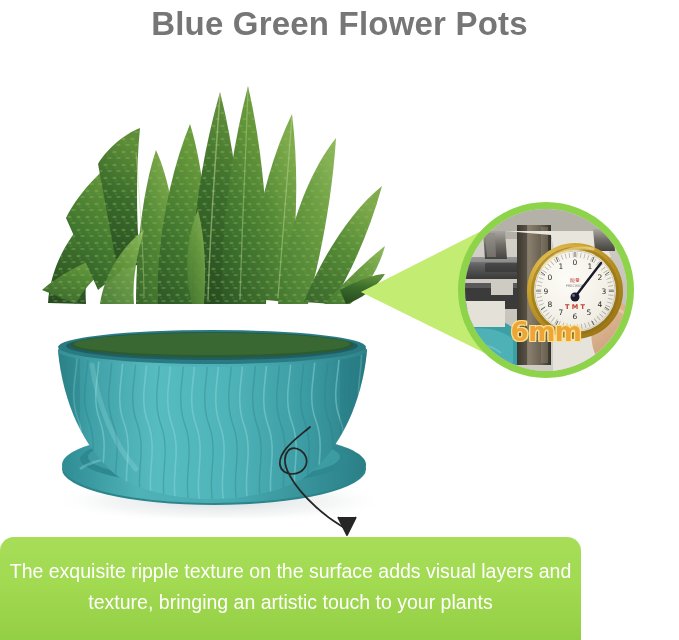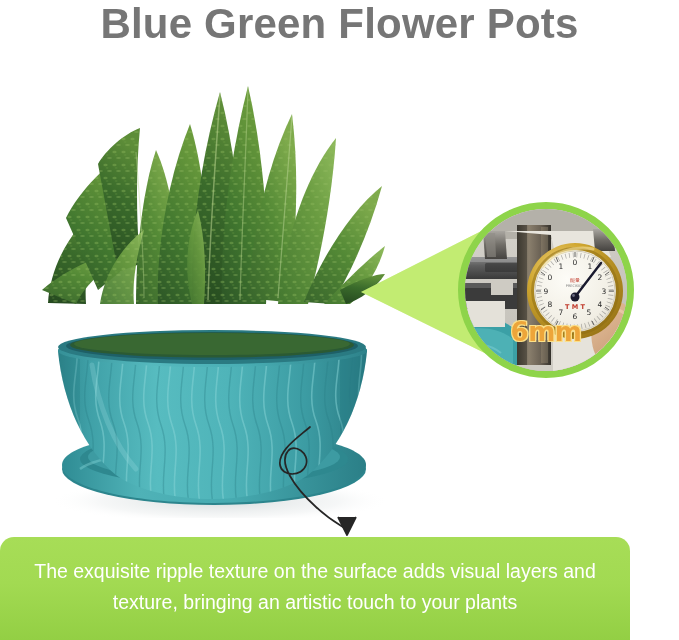--- a/index.html
+++ b/index.html
@@ -16,21 +16,21 @@
     font-family: "Liberation Sans", sans-serif;
   }
 
   
   #title {
     position: absolute;
     left: 0;
     top: 2px;
     width: 679px;
     text-align: center;
-    font-size: 42px;
+    font-size: 33px;
     font-weight: bold;
     color: #767676;
     letter-spacing: 0.2px;
     line-height: 44px;
     white-space: nowrap;
   }
 
   
   #product-photo {
     position: absolute;
@@ -122,21 +122,21 @@
     top: 425px;
     width: 150px;
     height: 115px;
   }
 
   
   #banner {
     position: absolute;
     left: 0;
     top: 537px;
-    width: 630px;
+    width: 581px;
     height: 103px;
     background: linear-gradient(180deg, #a7dd57 0%, #a2da52 45%, #93cf44 100%);
     border-radius: 14px 14px 0 0;
     display: flex;
     align-items: center;
     justify-content: center;
   }
   #banner-text {
     width: 640px;
     text-align: center;

